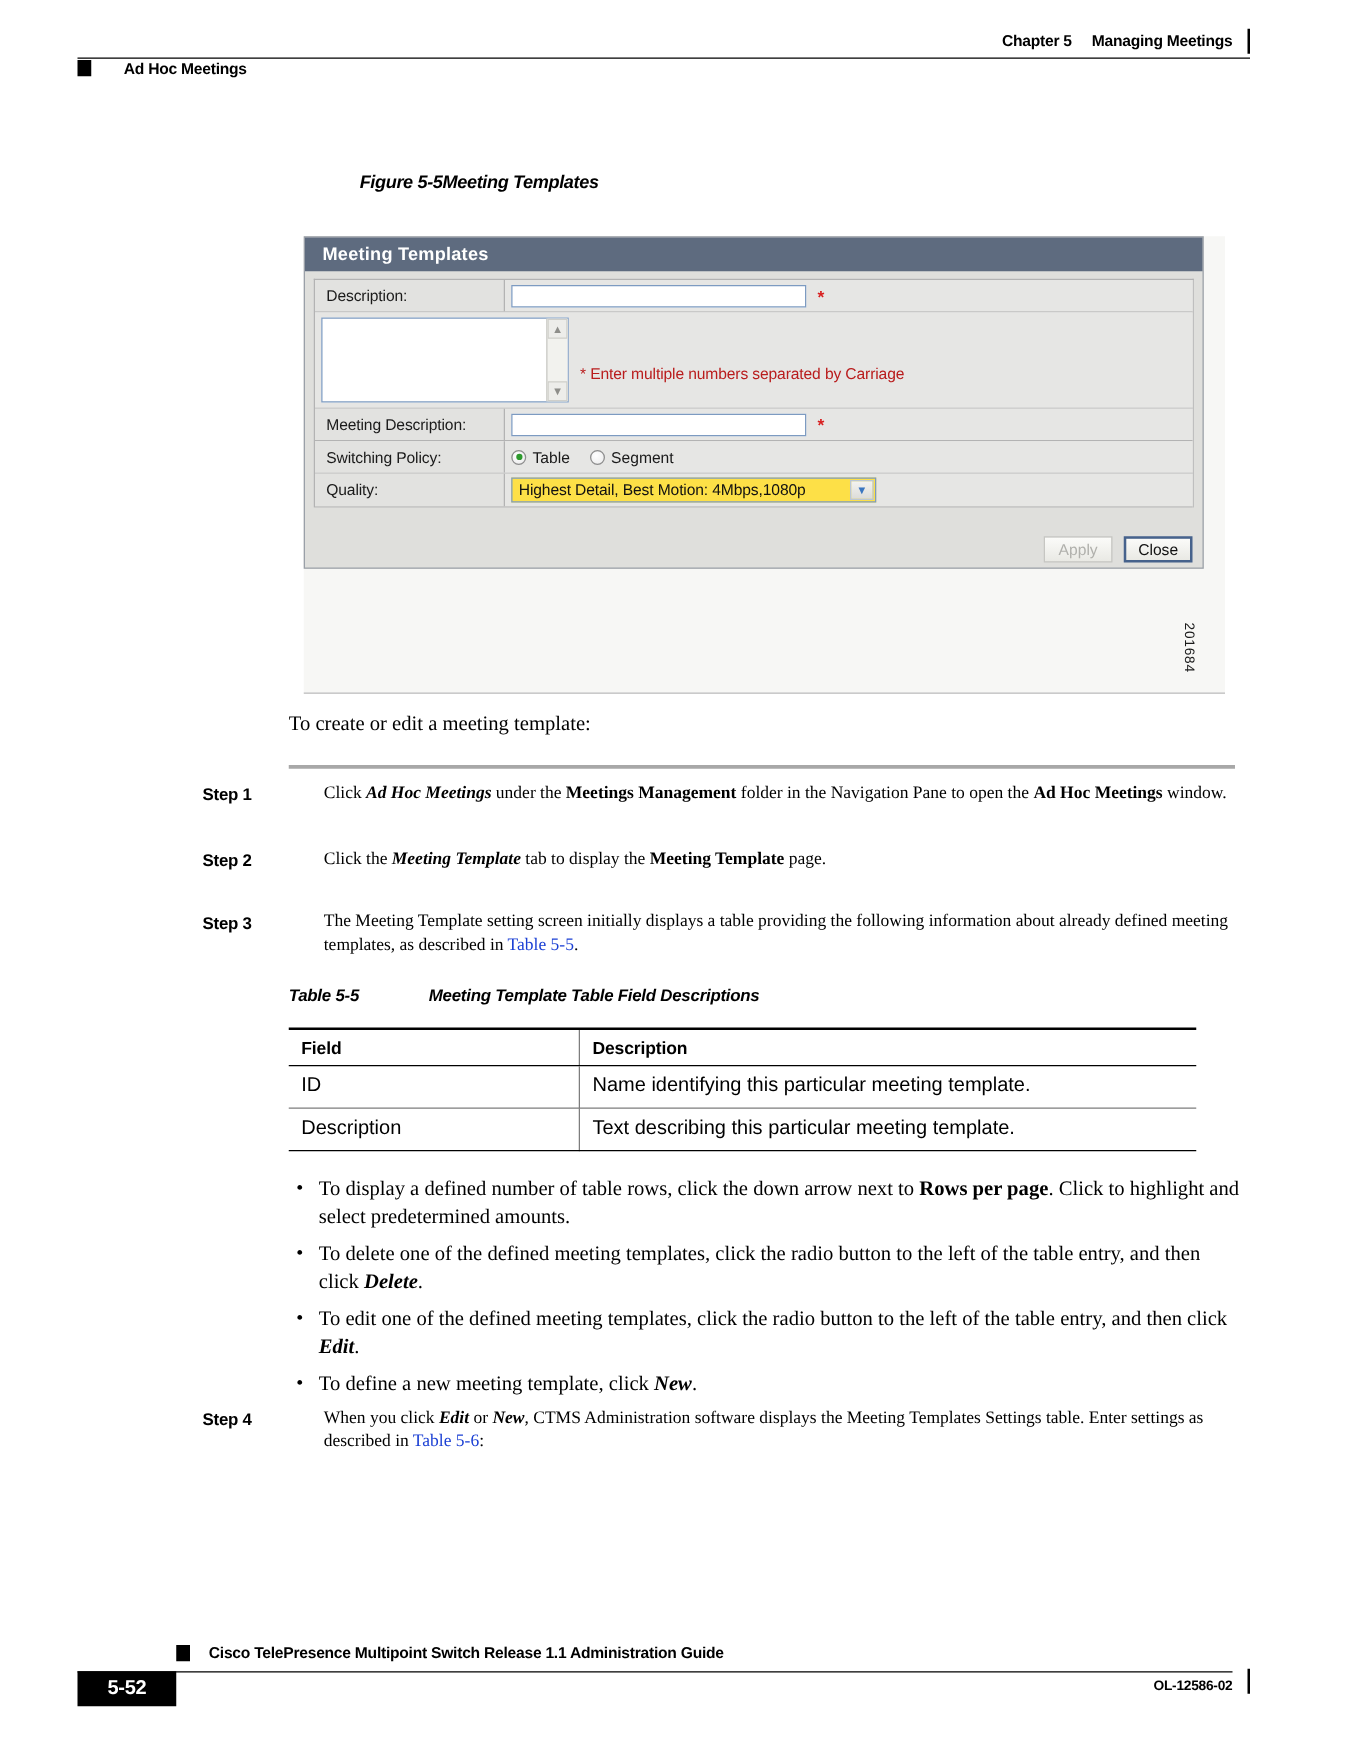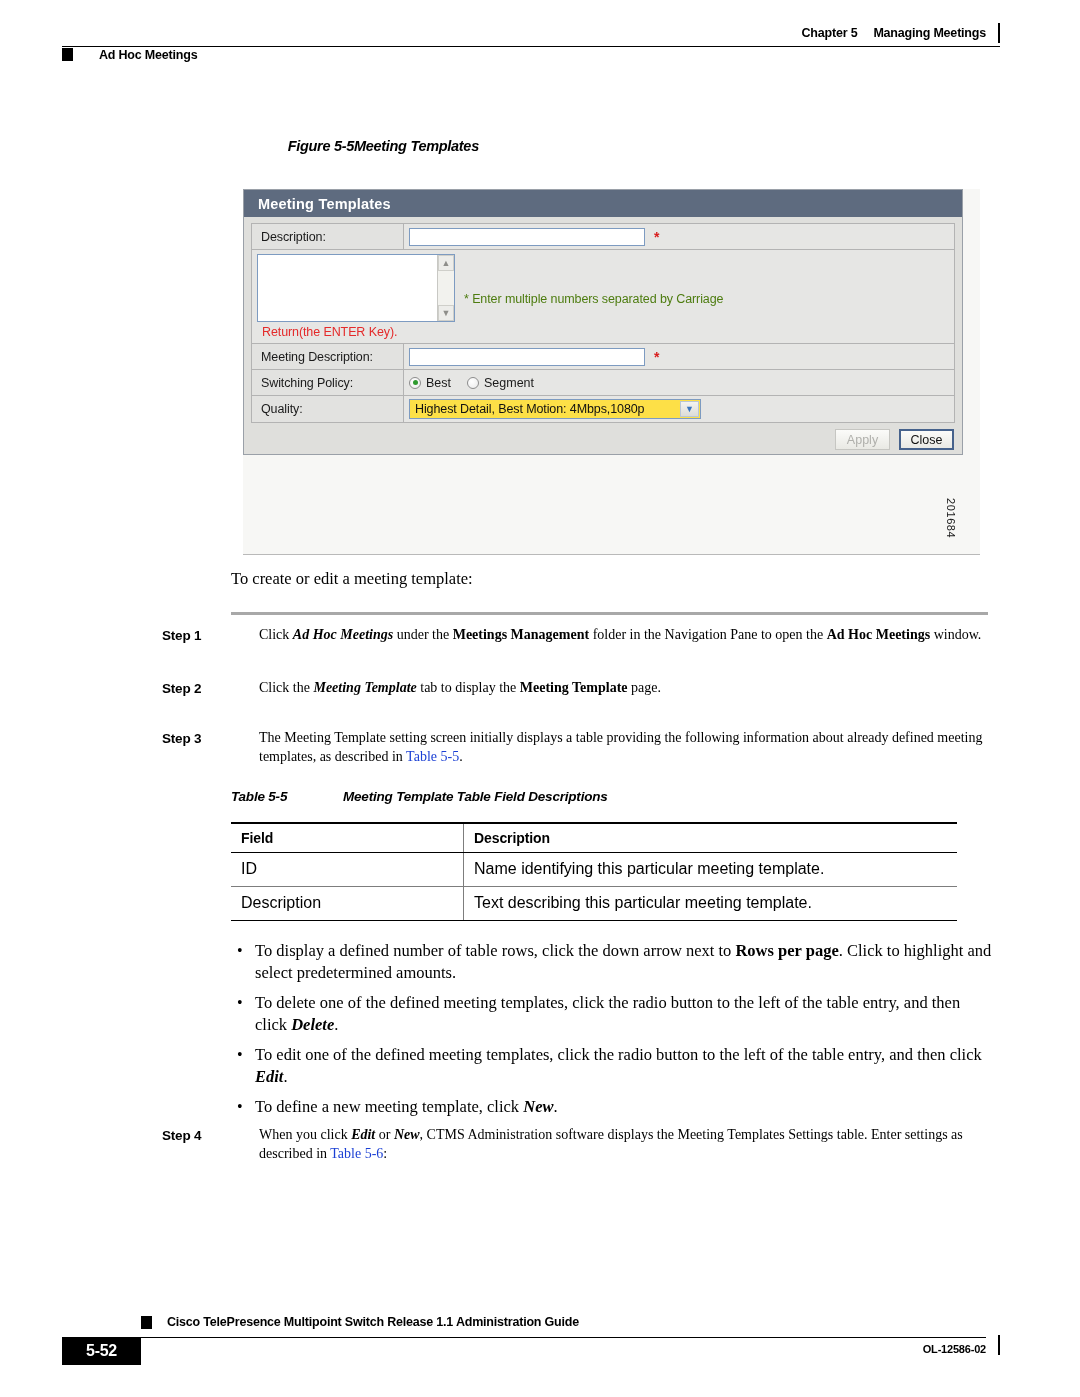--- a/index.html
+++ b/index.html
@@ -241,21 +241,21 @@
     border: 1px solid #cfcfca;
     box-sizing: border-box;
     display: flex;
     align-items: center;
     justify-content: center;
     font-size: 9px;
     color: #8e8e8a;
     line-height: 1;
   }
   .rooms-note {
-    color: #4d7c0f;
+    color: #b91c1c;
     font-size: 12.5px;
     margin-left: 9px;
     line-height: 1.45;
     max-width: 352px;
     padding-top: 36px;
     letter-spacing: -0.1px;
   }
   .rooms-note2 {
     color: #e42a2a;
     font-size: 12.5px;
@@ -543,41 +543,40 @@
             <div class="rooms-inner">
               <div class="rooms-box">
                 <div class="rooms-text"></div>
                 <div class="rooms-scroll">
                   <div class="sc-btn">▲</div>
                   <div class="sc-btn">▼</div>
                 </div>
               </div>
               <div class="rooms-note">* Enter multiple numbers separated by Carriage</div>
             </div>
-            <div class="rooms-note2">Return(the ENTER Key).</div>
           </div>
         </div>
 
         <div class="form-row">
           <div class="form-label">Meeting Description:</div>
           <div class="form-field">
             <div class="txt-input"></div>
             <span class="req-star">*</span>
           </div>
         </div>
 
         <div class="form-row">
           <div class="form-label">Switching Policy:</div>
           <div class="form-field">
             <div class="radio-group">
               <div class="radio-item">
                 <span class="radio">
                     <span class="dot"></span>
                   </span>
-                <span>Best</span>
+                <span>Table</span>
               </div>
               <div class="radio-item">
                 <span class="radio"></span>
                 <span>Segment</span>
               </div>
             </div>
           </div>
         </div>
 
         <div class="form-row">

